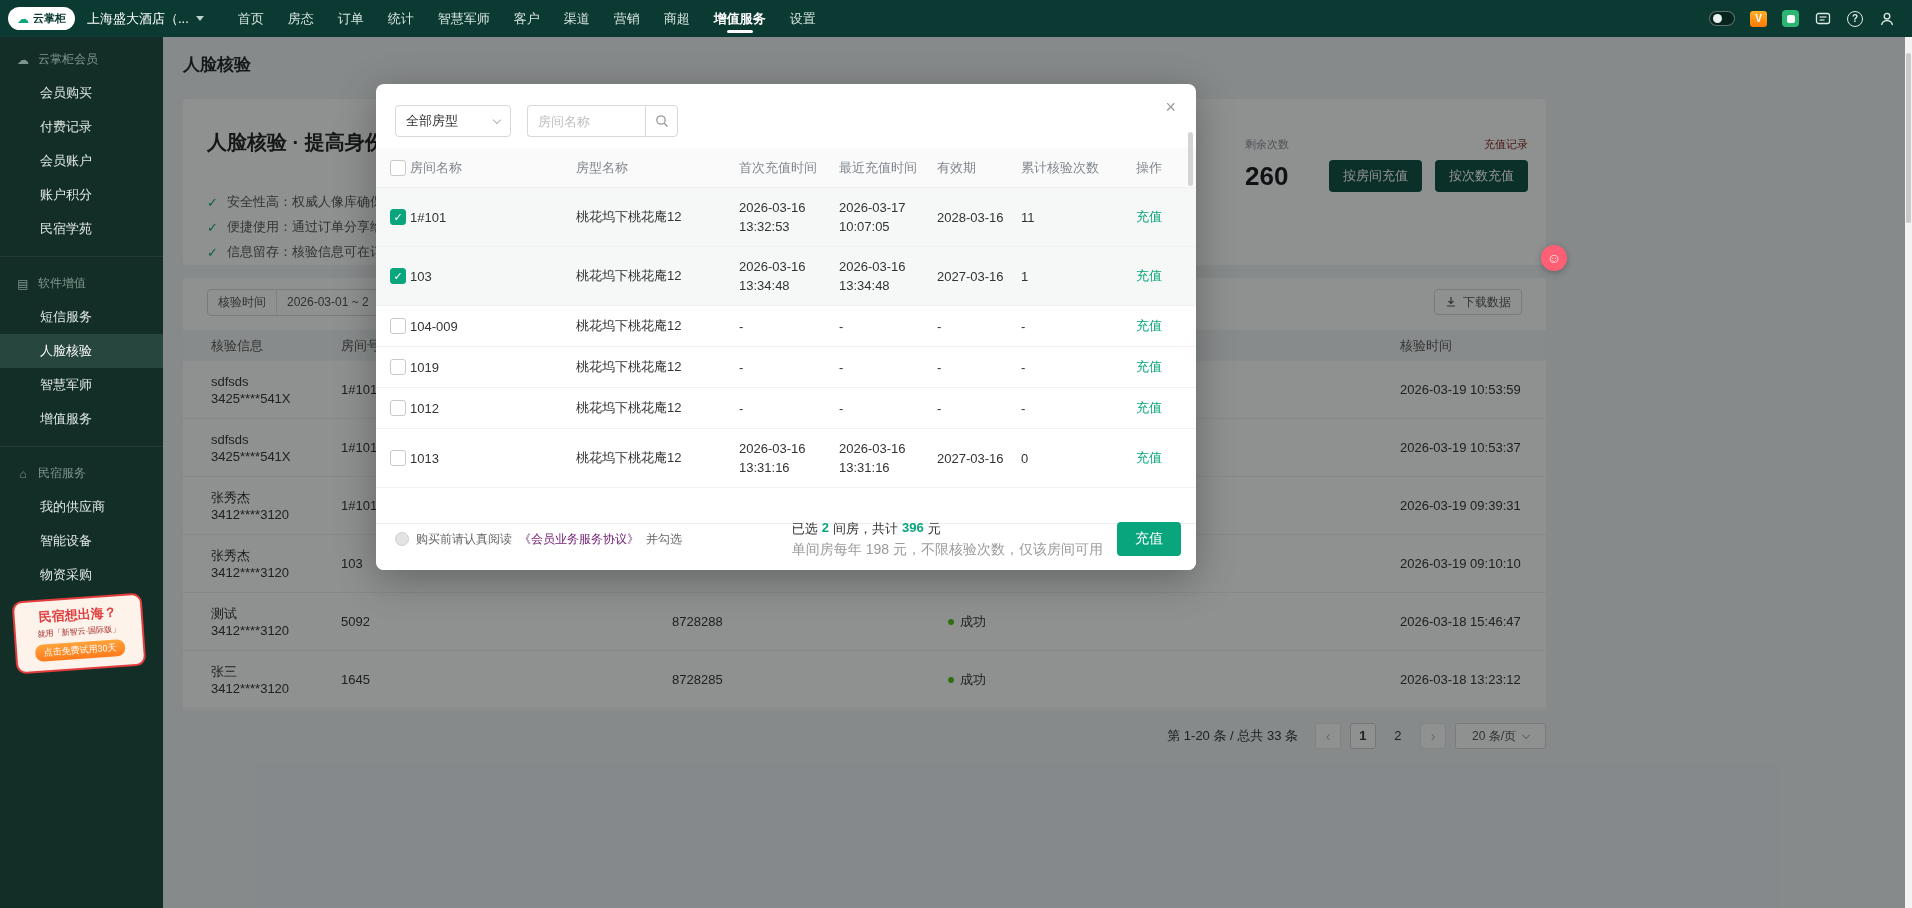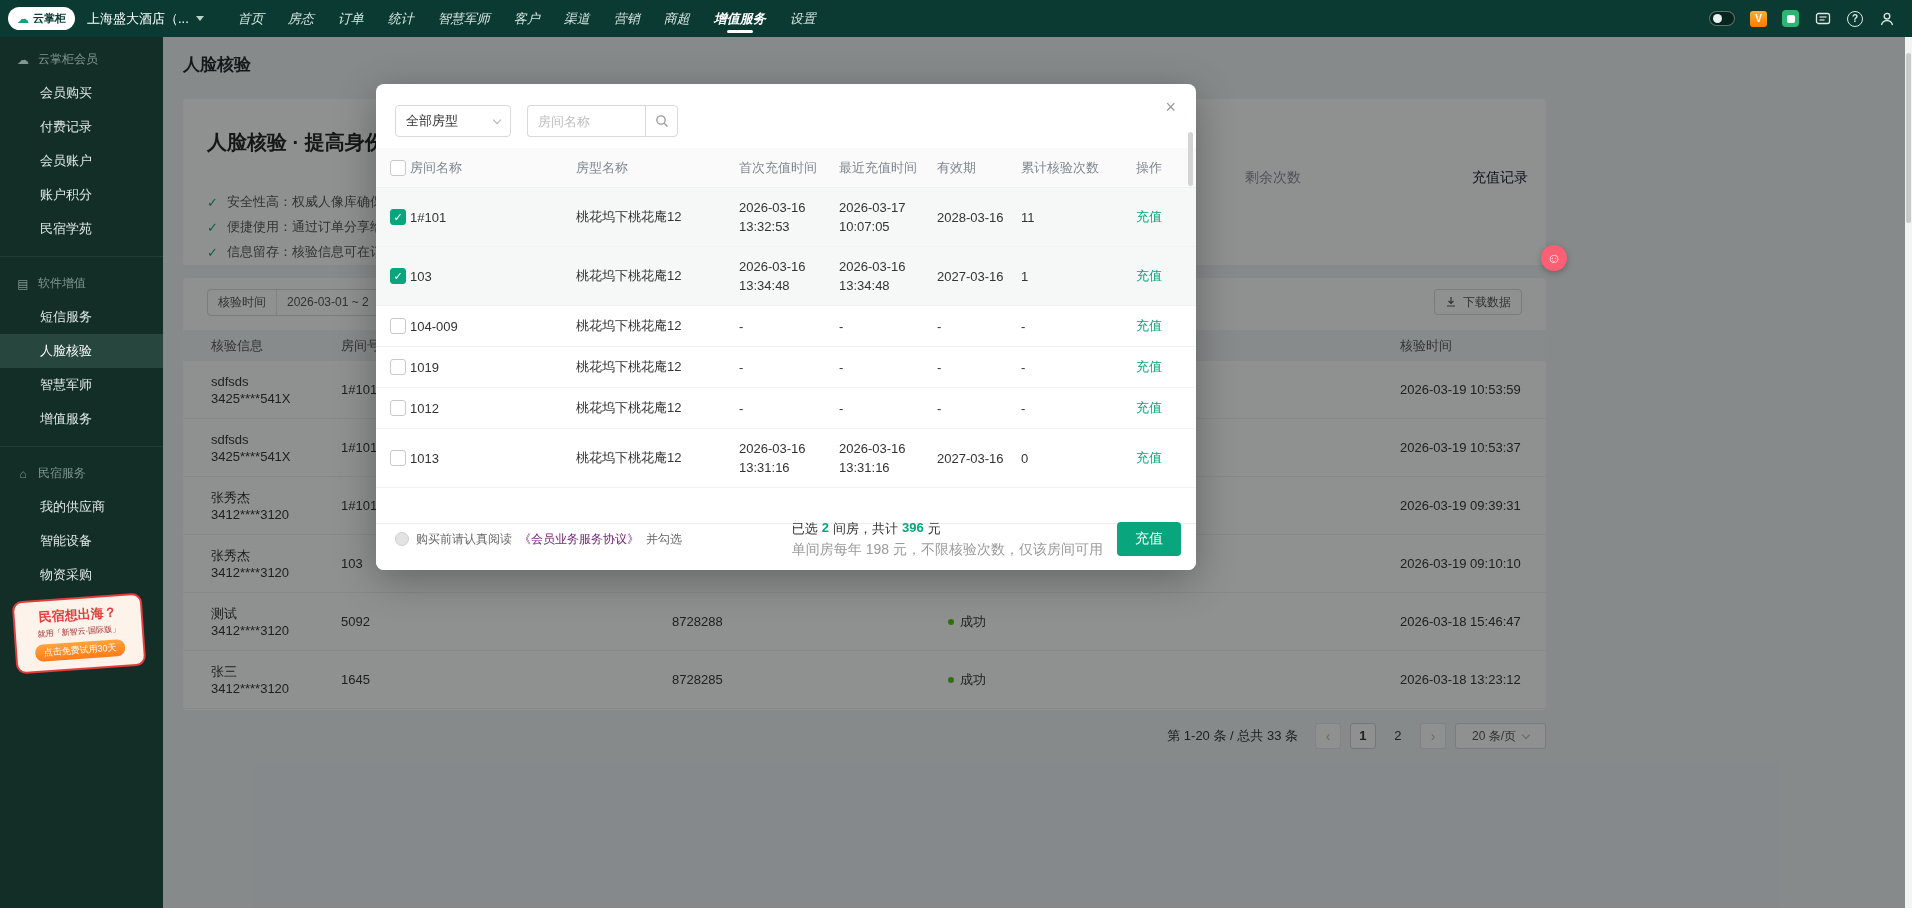--- a/index.html
+++ b/index.html
@@ -7,21 +7,21 @@
   body { font-family:"Liberation Sans","DejaVu Sans",sans-serif; background:#f0f2f5; position:relative; color:#333; }
   a { text-decoration:none; }
 
   
   .topbar { position:absolute; top:0; left:0; width:1912px; height:37px; background:#0a3a31; display:flex; align-items:center; z-index:20; }
   .logo { margin-left:8px; background:#fff; border-radius:12px; height:23px; padding:0 9px; display:flex; align-items:center; gap:4px; color:#0a3a31; font-weight:bold; font-size:11px; cursor:pointer; }
   .logo-cloud { color:#09a57c; font-size:12px; }
   .hotel { margin-left:12px; font-size:13px; display:flex; align-items:center; gap:7px; color:#fff; cursor:pointer; }
   .caret-down { width:0; height:0; border-left:4px solid transparent; border-right:4px solid transparent; border-top:5px solid #bcd3cc; }
   .nav { display:flex; gap:24px; margin-left:34px; height:100%; align-items:stretch; }
-  .nav-item { font-size:13px; color:#d7e5e1; position:relative; display:flex; align-items:center; cursor:pointer; white-space:nowrap;font-style:italic; }
+  .nav-item { font-size:13px; color:#d7e5e1; position:relative; display:flex; align-items:center; cursor:pointer; white-space:nowrap; }
   .nav-item.active { color:#fff; font-weight:bold; }
   .nav-item.active::after { content:""; position:absolute; bottom:4px; left:50%; transform:translateX(-50%); width:26px; height:3px; border-radius:2px; background:#fff; }
   .top-icons { margin-left:auto; margin-right:16px; display:flex; align-items:center; gap:15px; }
   .ti-pill { width:26px; height:15px; background:#07251e; border:1px solid rgba(255,255,255,.35); border-radius:8px; display:flex; align-items:center; padding-left:3px; cursor:pointer; }
   .ti-pill i { width:9px; height:9px; border-radius:50%; background:#e8f3ef; }
   .ti-vip { width:17px; height:16px; background:linear-gradient(180deg,#ffb02e,#ff7a00); border-radius:3px; color:#fff; font-size:10px; font-weight:bold; display:flex; align-items:center; justify-content:center; cursor:pointer; }
   .ti-app { width:17px; height:17px; background:#2bb673; border-radius:4px; display:flex; align-items:center; justify-content:center; cursor:pointer; }
   .ti-app i { width:8px; height:8px; background:#fff; border-radius:2px; }
   .ti-line { display:flex; align-items:center; justify-content:center; width:18px; height:18px; cursor:pointer; }
   .ti-help { width:16px; height:16px; border:1.3px solid #dfeae6; border-radius:50%; color:#dfeae6; font-size:10px; font-weight:bold; display:flex; align-items:center; justify-content:center; cursor:pointer; }
@@ -42,23 +42,23 @@
 
   
   .main { position:absolute; left:163px; top:37px; width:1749px; height:871px; background:#f0f2f5; }
   .page-title { position:absolute; left:20px; top:16px; font-size:17px; font-weight:bold; color:#1f2329; }
   .hero-card { position:absolute; left:20px; top:62px; width:1363px; height:166px; background:#fff; border-radius:4px; }
   .hero-title { position:absolute; left:24px; top:30px; font-size:20px; font-weight:bold; color:#222; white-space:nowrap; }
   .bullets { position:absolute; left:24px; top:94px; display:flex; flex-direction:column; gap:7px; }
   .bullet { font-size:13px; color:#555; display:flex; gap:9px; align-items:center; white-space:nowrap; }
   .check-icon { color:#09a57c; font-weight:bold; }
   .hero-right { position:absolute; left:1062px; top:38px; right:18px; }
-  .hr-top { display:flex; justify-content:space-between; font-size:14px; align-items:flex-start;margin-top:32px; }
+  .hr-top { display:flex; justify-content:space-between; font-size:11px; align-items:flex-start; }
   .remaining-label { color:#8a8f99; }
-  .recharge-record { color:#0f172a; cursor:pointer; }
+  .recharge-record { color:#7f1d1d; cursor:pointer; }
   .hr-bottom { display:flex; align-items:center; margin-top:8px; }
   .remaining-value { font-size:26px; font-weight:bold; color:#16181d; }
   .hr-btns { margin-left:auto; display:flex; gap:13px; }
   .btn-dark { height:32px; padding:0 14px; background:#0f4f44; color:#fff; font-size:13px; border:none; border-radius:4px; cursor:pointer; white-space:nowrap; }
 
   .table-card { position:absolute; left:20px; top:241px; width:1363px; height:432px; background:#fff; border-radius:4px; overflow:hidden; }
   .toolbar { position:absolute; left:24px; right:24px; top:10px; height:28px; display:flex; align-items:center; }
   .date-group { display:flex; align-items:stretch; height:27px; border:1px solid #d9d9d9; border-radius:4px; background:#fff; font-size:12px; color:#555; }
   .dg-label { padding:0 10px; border-right:1px solid #e5e5e5; display:flex; align-items:center; white-space:nowrap; }
   .dg-value { padding:0 10px; display:flex; align-items:center; width:130px; white-space:nowrap; overflow:hidden; }
@@ -234,20 +234,27 @@
       <div class="bullet">
           <span class="check-icon">✓</span>
           <span>信息留存：核验信息可在订单</span>
         </div>
     </div>
     <div class="hero-right">
       <div class="hr-top">
         <span class="remaining-label">剩余次数</span>
         <a class="recharge-record">充值记录</a>
       </div>
+      <div class="hr-bottom">
+        <span class="remaining-value">260</span>
+        <span class="hr-btns">
+          <button class="btn-dark">按房间充值</button>
+          <button class="btn-dark">按次数充值</button>
+        </span>
+      </div>
     </div>
   </section>
 
   <section class="table-card">
     <div class="toolbar">
       <div class="date-group">
         <span class="dg-label">核验时间</span>
         <span class="dg-value">2026-03-01 ~ 2</span>
       </div>
       <button class="download-btn">

